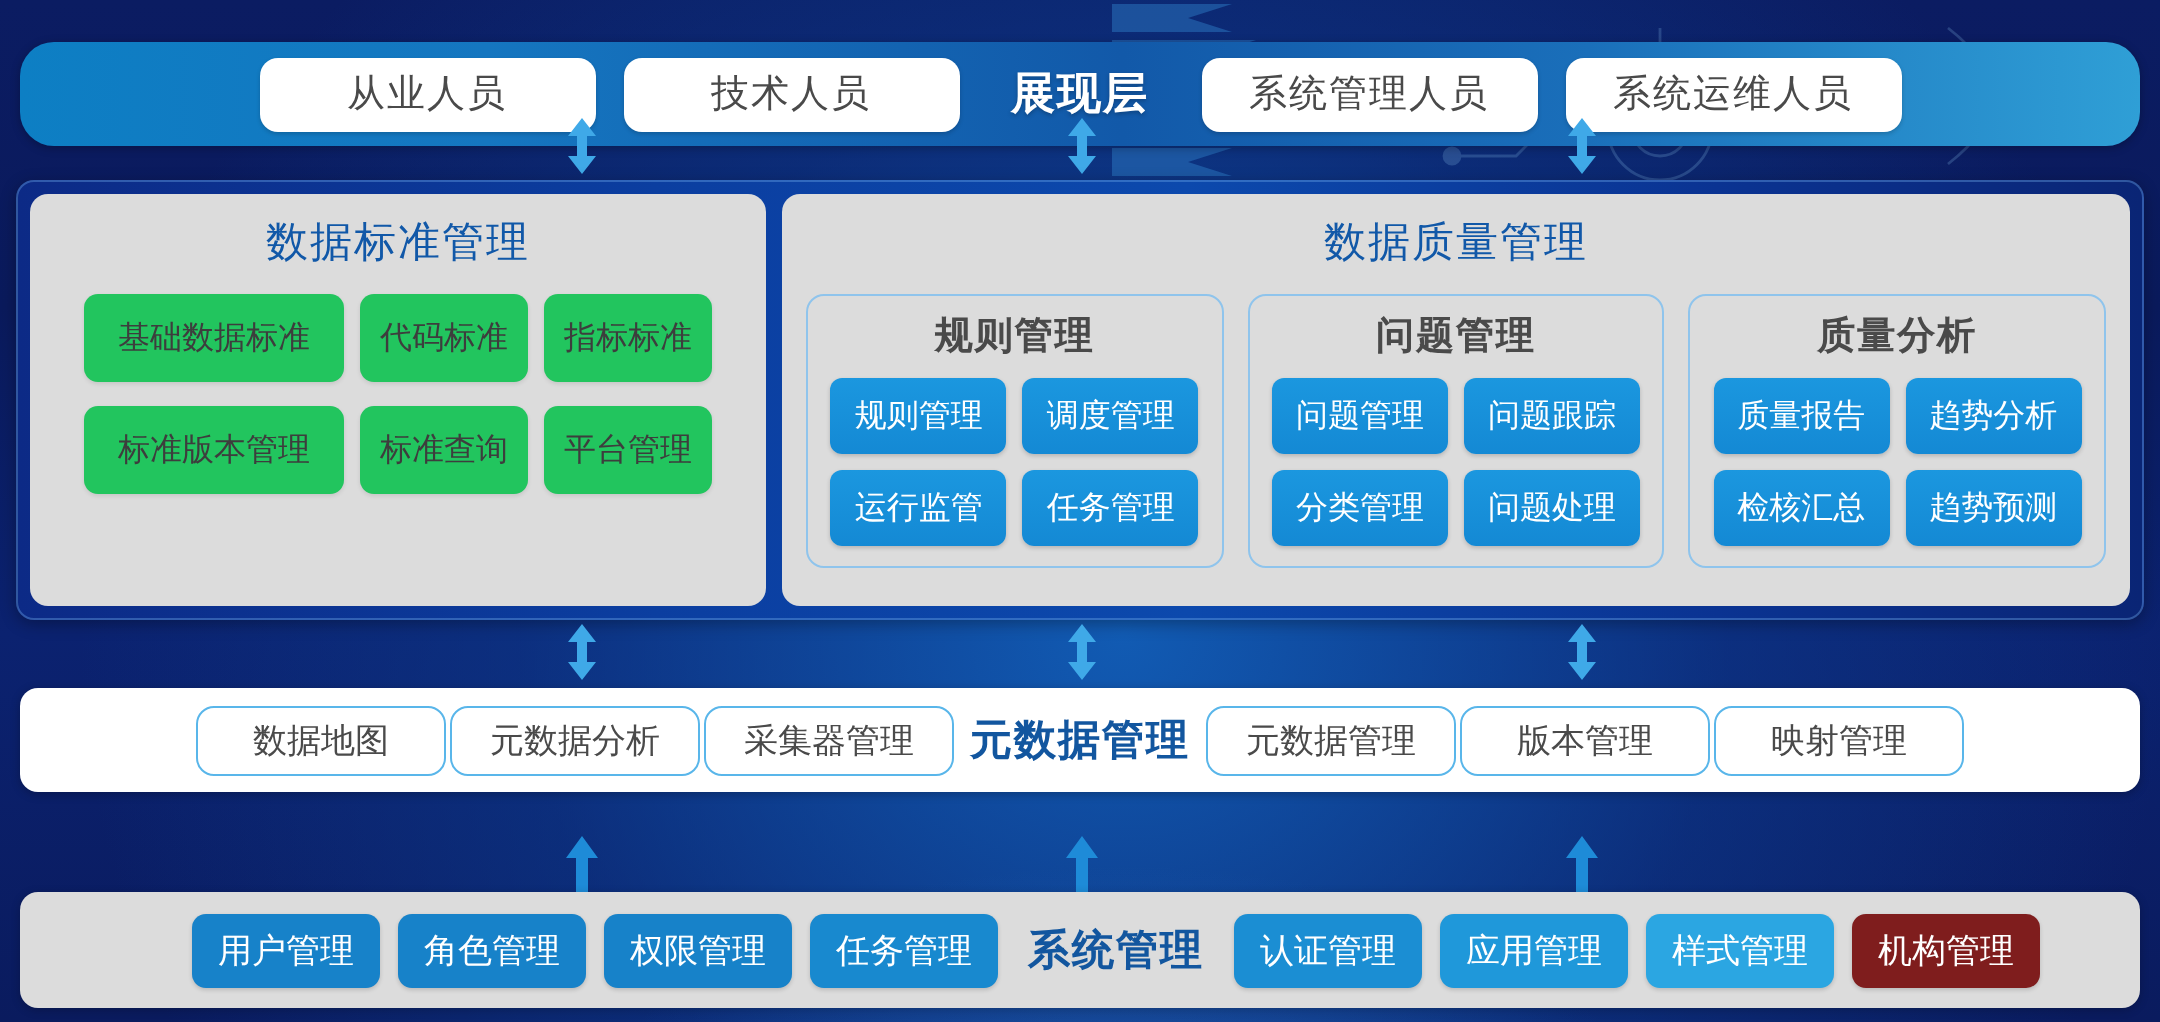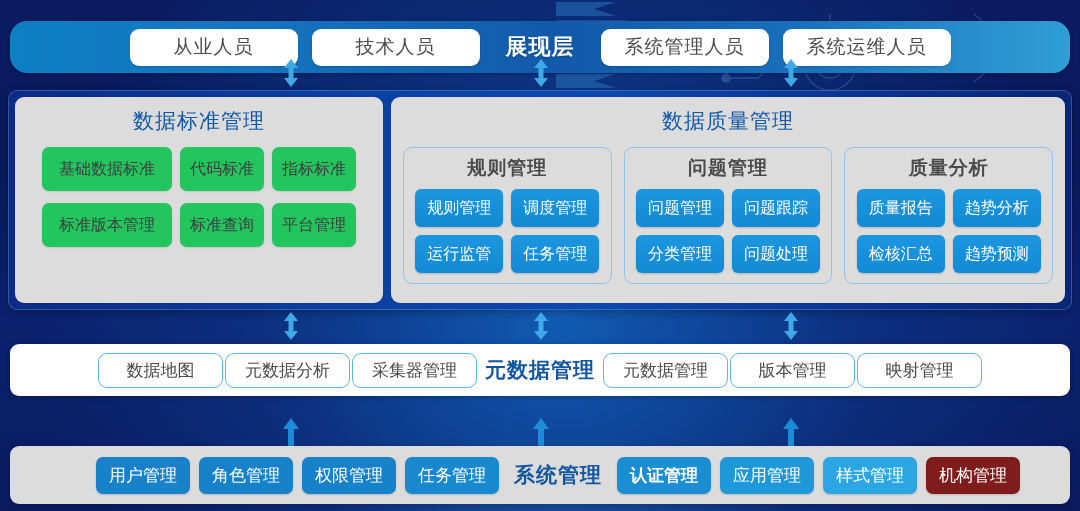--- a/index.html
+++ b/index.html
@@ -393,19 +393,19 @@
       <path d="M9 0 L17 11 L12 11 L12 28 L6 28 L6 11 L1 11 Z" fill="#1e8bd8"></path>
     </svg>
   </div>
 
   <div class="layer4">
     <div class="sys-chip" style="background: rgb(23, 130, 201); margin-left: 36px;">用户管理</div>
     <div class="sys-chip" style="background: rgb(23, 130, 201);">角色管理</div>
     <div class="sys-chip" style="background: rgb(23, 130, 201);">权限管理</div>
     <div class="sys-chip" style="background: rgb(24, 137, 207);">任务管理</div>
     <div class="sys-title">系统管理</div>
-    <div class="sys-chip" style="background: rgb(27, 142, 211); font-weight: bold;">认证管理</div>
+    <div class="sys-chip" style="background: rgb(27, 142, 211);">认证管理</div>
     <div class="sys-chip" style="background: rgb(31, 152, 218);">应用管理</div>
     <div class="sys-chip" style="background: rgb(43, 166, 226);">样式管理</div>
     <div class="sys-chip" style="background: #7f1d1d;">机构管理</div>
   </div>
 
 </div>
 
 </body></html>

